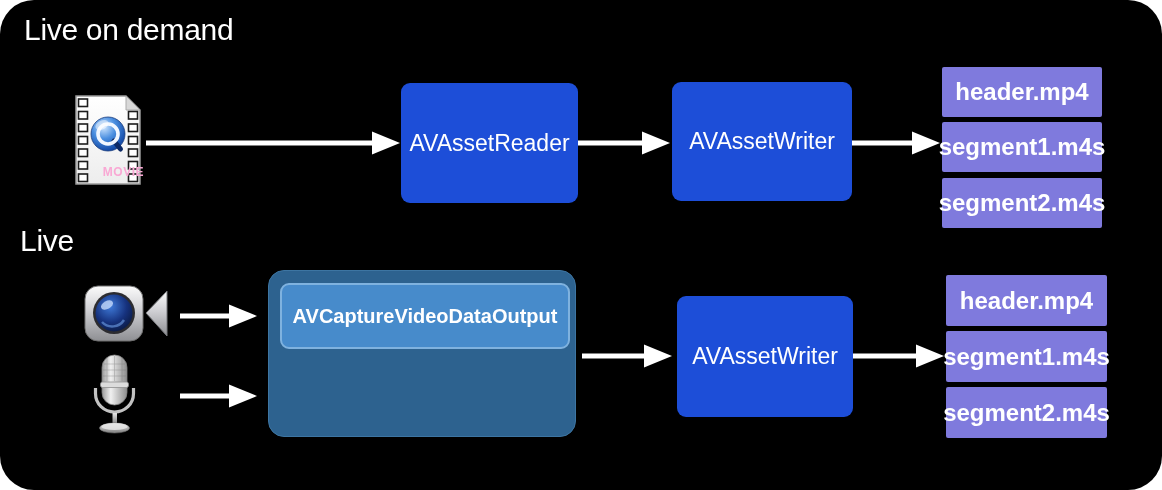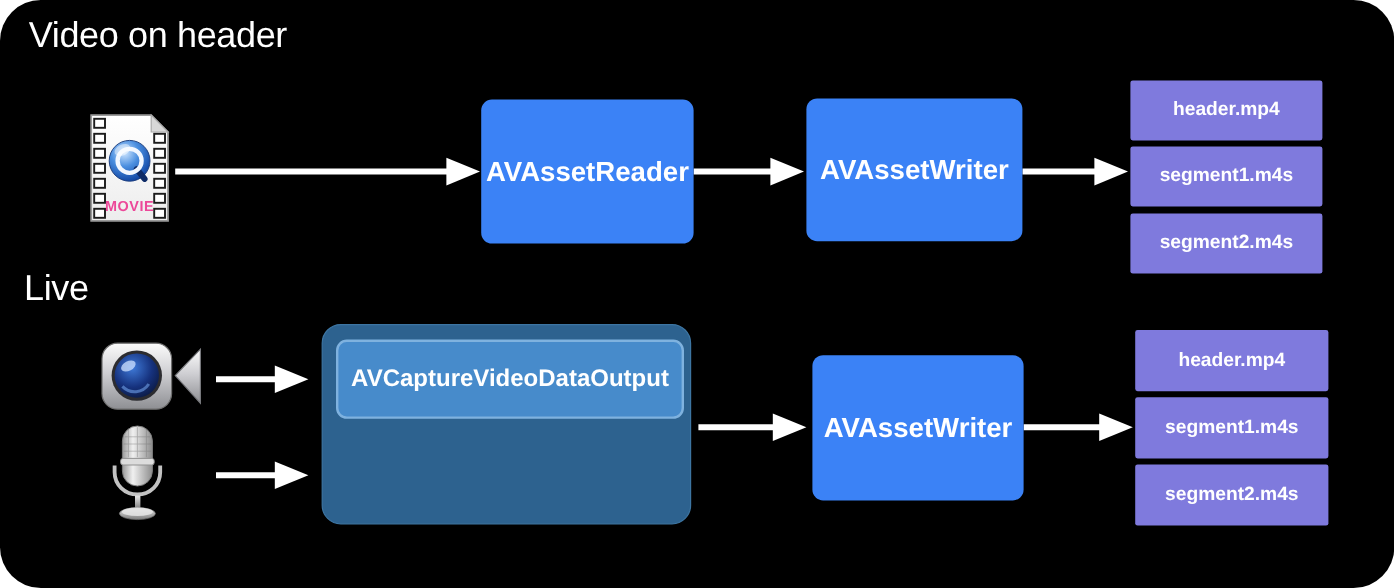--- a/index.html
+++ b/index.html
@@ -8,44 +8,44 @@
     position:relative;width:1162px;height:490px;
     background:#000;border-radius:34px;overflow:hidden;
   }
   .arrows{position:absolute;left:0;top:0;pointer-events:none;}
   .section-title{
     position:absolute;color:#fff;font-size:30px;font-weight:400;
     letter-spacing:-0.3px;white-space:nowrap;
   }
   .node{
     position:absolute;display:flex;align-items:center;justify-content:center;
-    background:#3b82f6;border-radius:9px;color:#fff;font-weight:700;
+    background:#1d4ed8;border-radius:9px;color:#fff;font-weight:400;
     text-align:center;
   }
   .node.big{font-size:23px;}
   .outbox{
     position:absolute;display:flex;align-items:center;justify-content:center;
     background:#7F7ADD;border-radius:2px;color:#fff;font-weight:700;
-    font-size:16px;width:160px;height:50px;
+    font-size:24px;width:160px;height:50px;
   }
   .capture-group{
     position:absolute;left:268px;top:270px;width:308px;height:167px;
     background:#2D628F;border:1px solid #3d75a2;border-radius:16px;
     box-sizing:border-box;
   }
   .capture-node{
     position:absolute;left:11px;width:290px;height:66px;
     display:flex;align-items:center;justify-content:center;
     background:#478BCB;border:2px solid #7FB2DF;border-radius:9px;
     box-sizing:border-box;color:#fff;font-weight:700;font-size:20px;
   }
   .icon-wrap{position:absolute;}
   .movie-label{
-    position:absolute;left:0;bottom:7px;width:100%;text-align:center;
-    color:#ec4899;font-size:12px;font-weight:700;letter-spacing:0.5px;
+    position:absolute;left:0;bottom:7px;width:100%;text-align:right;
+    color:#f9a8d4;font-size:12px;font-weight:700;letter-spacing:0.5px;
   }
 </style>
 </head>
 <body>
 
 <div class="stage">
 
   <svg class="arrows" width="1162" height="490" viewBox="0 0 1162 490">
     <g stroke="#ffffff" stroke-width="5" fill="#ffffff">
       <g>
@@ -72,21 +72,21 @@
         <line x1="582" y1="356" x2="646" y2="356"></line>
         <polygon points="644,344.5 672,356 644,367.5" stroke="none"></polygon>
       </g>
       <g>
         <line x1="853" y1="356" x2="918" y2="356"></line>
         <polygon points="916,344.5 944,356 916,367.5" stroke="none"></polygon>
       </g>
     </g>
   </svg>
 
-  <div class="section-title" style="left:24px;top:13px">Video on header</div>
+  <div class="section-title" style="left:24px;top:13px">Live on demand</div>
 
   <div class="icon-wrap" style="left:72px;top:94px;width:72px;height:92px">
     <svg width="72" height="92" viewBox="0 0 72 92">
       <defs>
         <radialGradient id="qball" cx="38%" cy="30%" r="75%">
           <stop offset="0%" stop-color="#cfe6ff"></stop>
           <stop offset="45%" stop-color="#4b8fe0"></stop>
           <stop offset="100%" stop-color="#0b3f9e"></stop>
         </radialGradient>
         <linearGradient id="docg" x1="0" y1="0" x2="0" y2="1">

